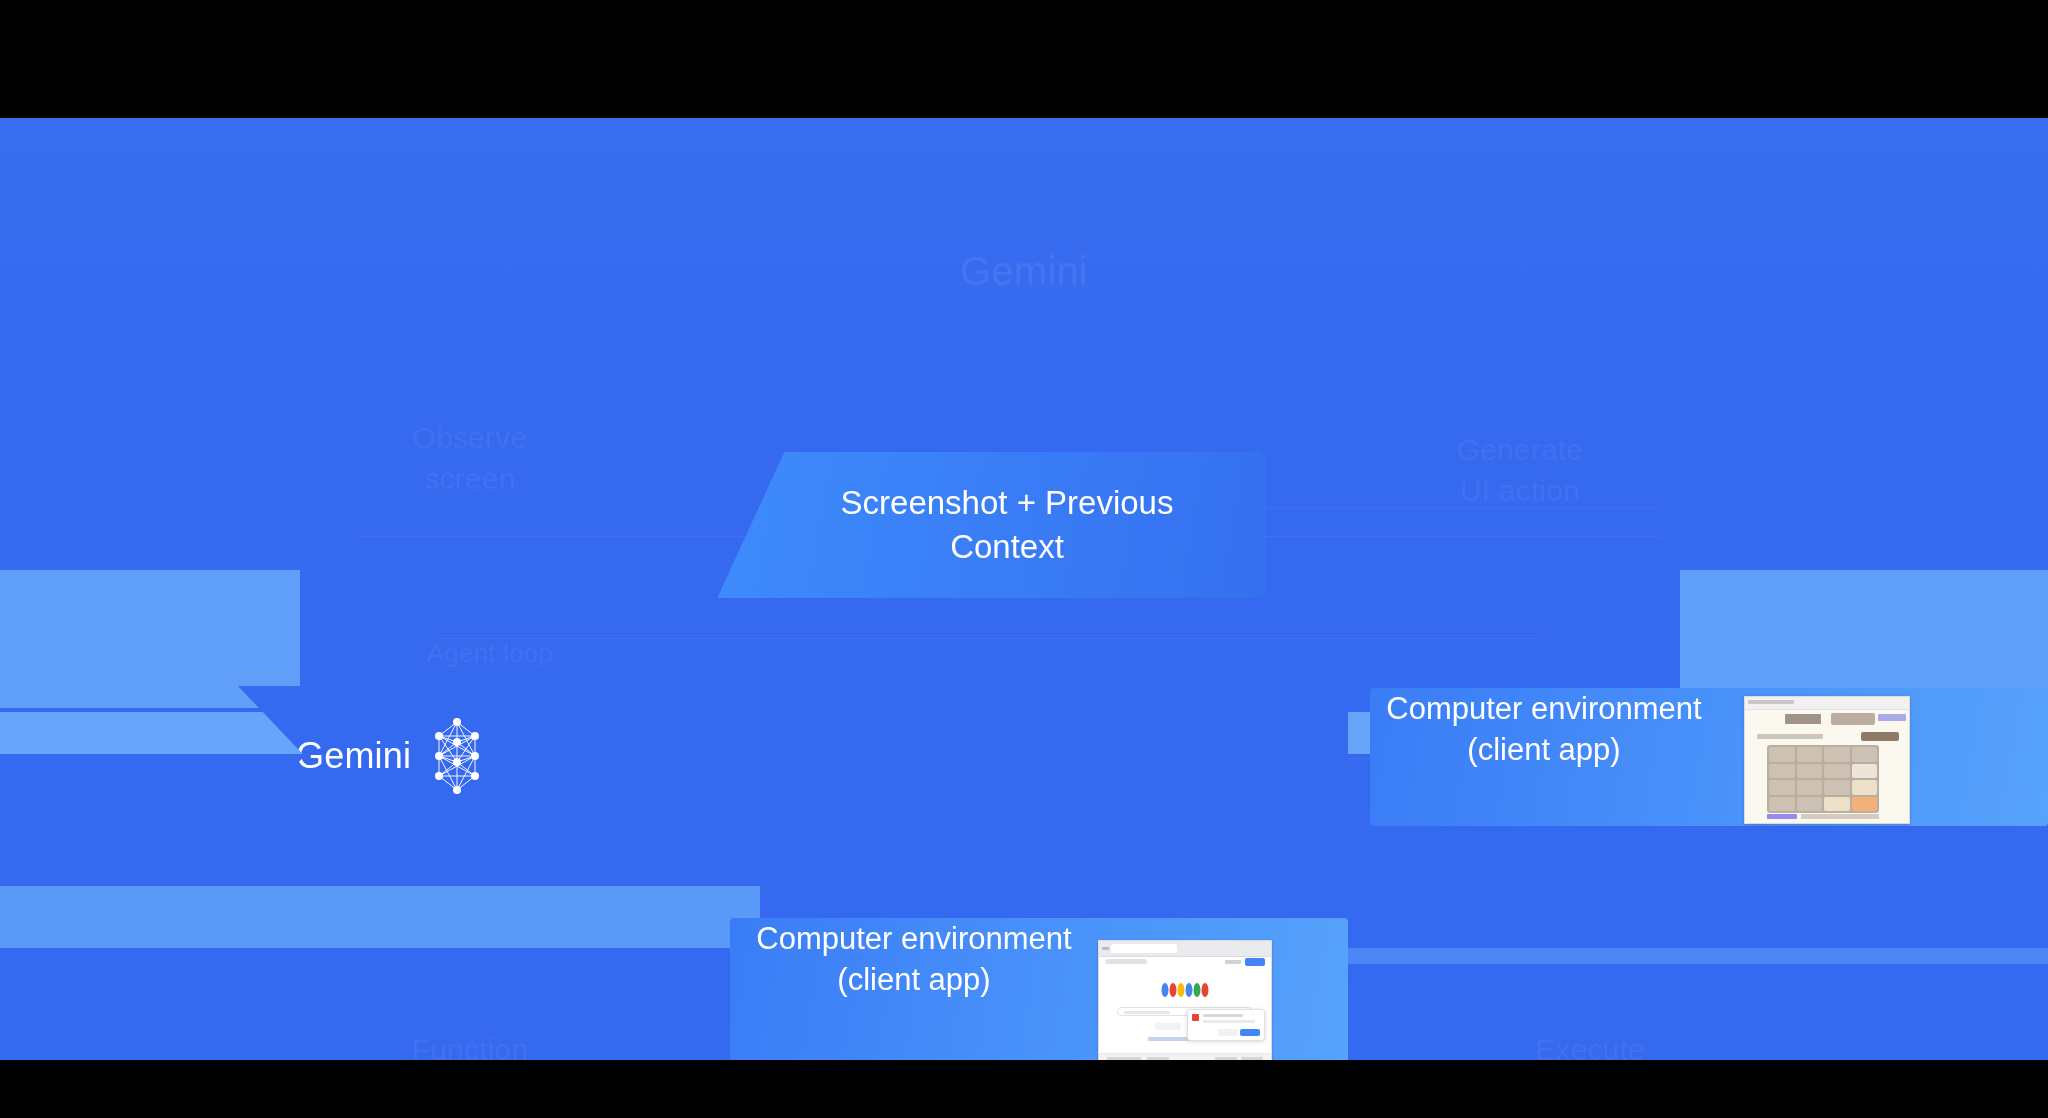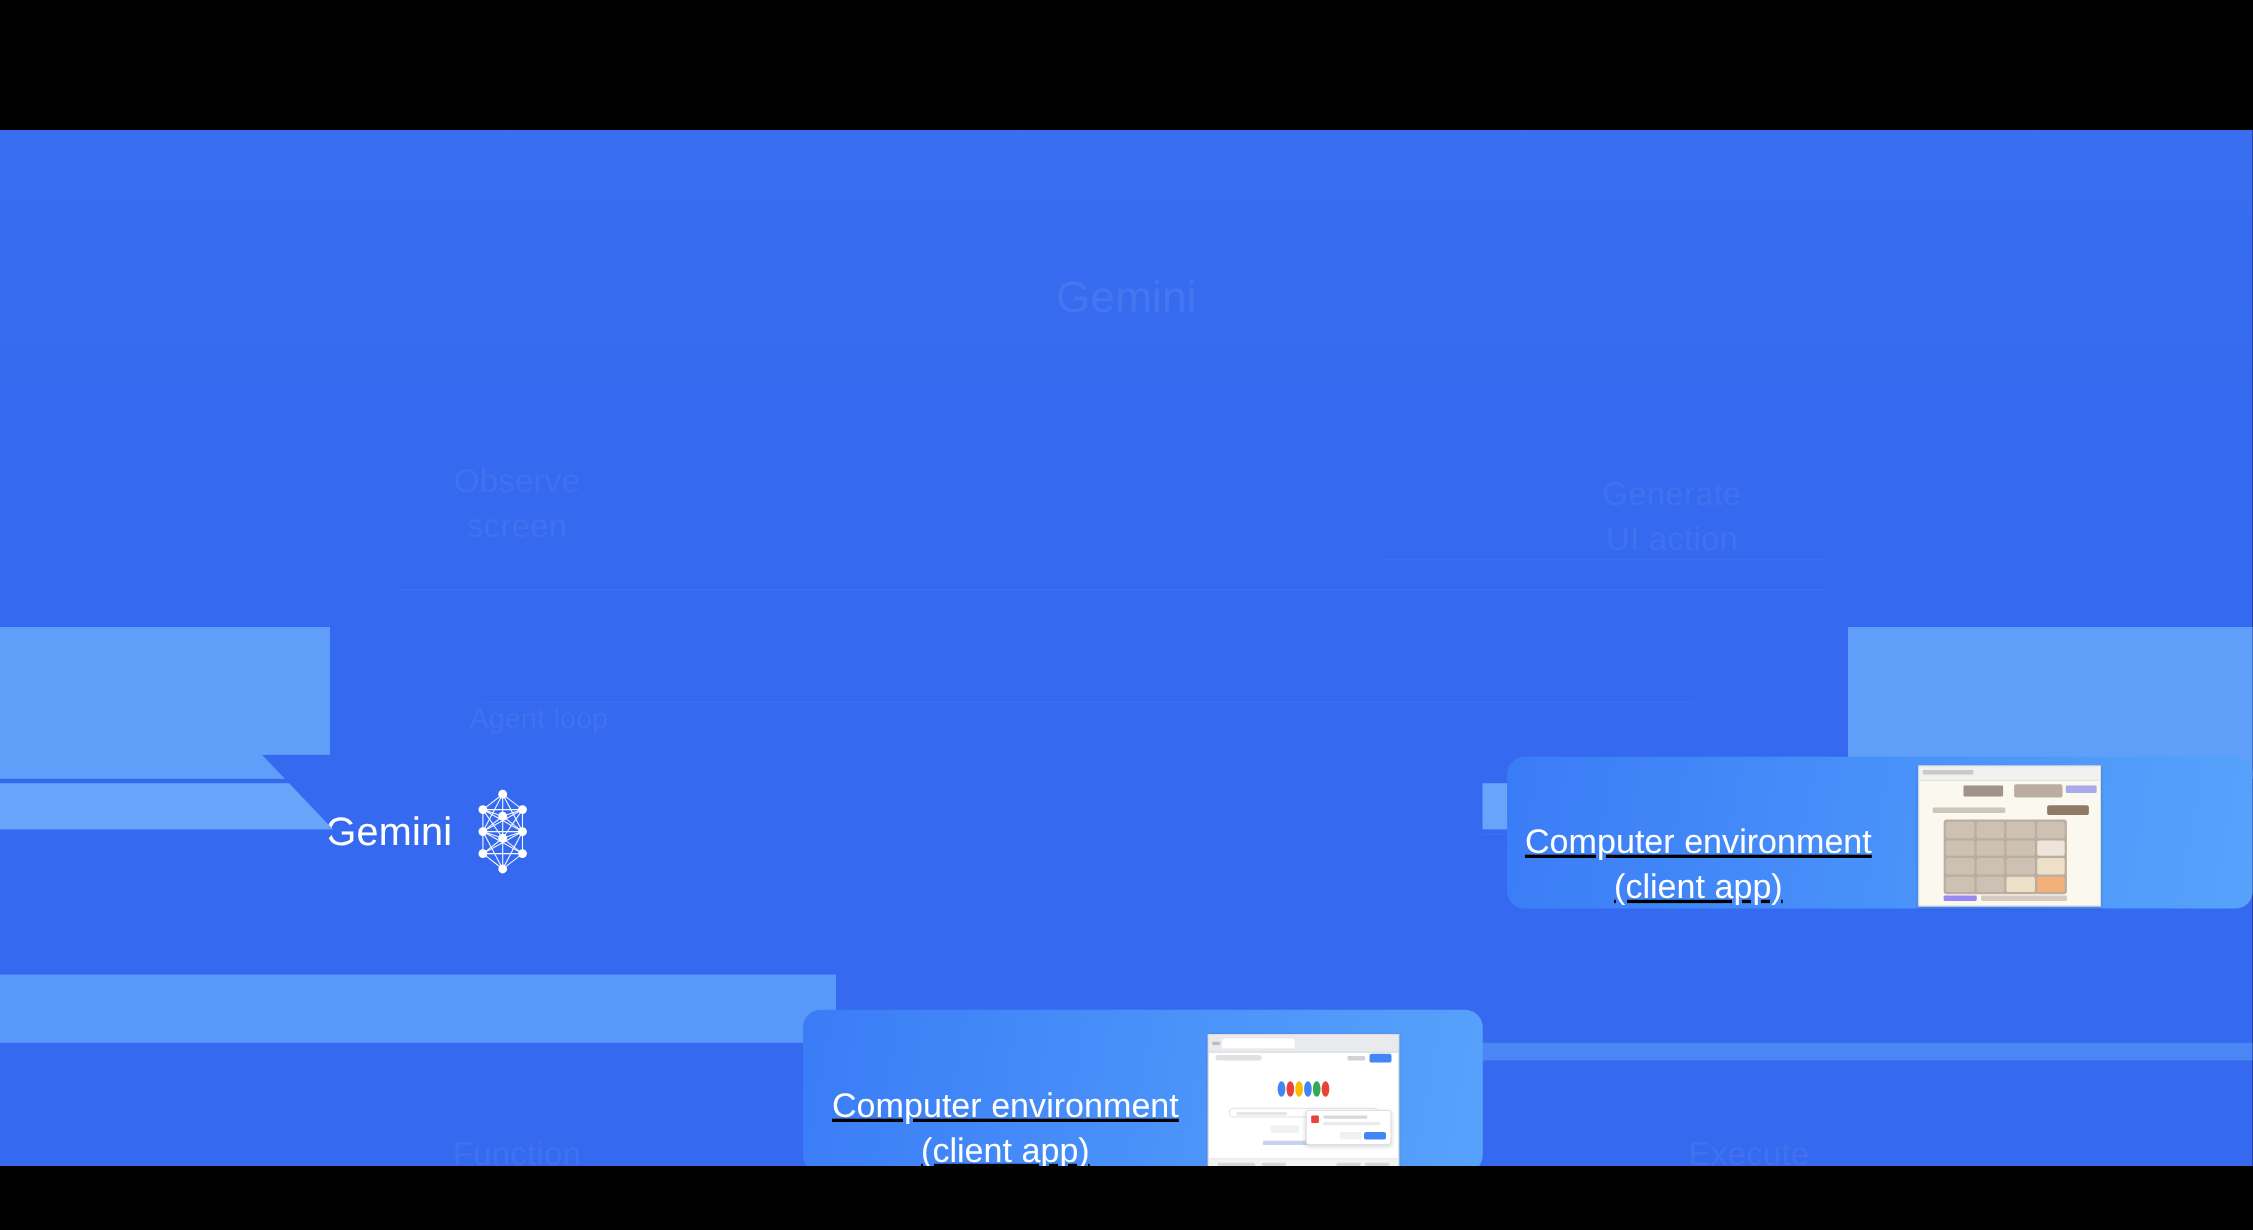--- a/index.html
+++ b/index.html
@@ -106,26 +106,25 @@
   .model-label {
     color: #ffffff;
     font-size: 36px;
     letter-spacing: .2px;
   }
   .nn-icon { width: 52px; height: 80px; display:block; }
 
   
   .env-card {
     position: absolute;
-    border-radius: 16px;
+    border-radius: 4px;
     background: linear-gradient(100deg, #3a7cf6 0%, #4a93fa 55%, #57a2fb 100%);
-    display: flex; align-items: flex-end;
+    display: flex; align-items: flex-start;
     z-index: 16;
     overflow: visible;
-    text-decoration: underline;
   }
   .env-card .env-label {
     color: #fff;
     font-size: 31px;
     line-height: 1.33;
     white-space: pre-line;
     text-align: center;
     flex: 1;
     padding: 0 14px;
   }
@@ -266,20 +265,24 @@
     <div class="ghost" id="ghost-left">Observe
 screen</div>
     <div class="ghost" id="ghost-right">Generate
 UI action</div>
     <div class="ghost" id="ghost-bleft">Function
 call result</div>
     <div class="ghost" id="ghost-bright">Execute
 action</div>
     <div class="ghost" id="ghost-mid">Agent loop</div>
 
+    <div class="ctx-shape">
+      <div class="ctx-label">Screenshot + Previous
+Context</div>
+    </div>
 
     <div class="model-shape">
       <div class="model-inner">
         <div class="model-label">Gemini</div>
         <svg class="nn-icon" viewBox="0 0 52 80">
           <g stroke="#ffffff" stroke-width="1" fill="none" opacity="0.95">
             <path d="M26 6 L8 20 M26 6 L44 20 M26 6 L26 26 M26 6 L8 40 M26 6 L44 40"></path>
             <path d="M8 20 L26 26 M8 20 L44 20 M8 20 L8 40 M8 20 L26 46 M8 20 L44 40"></path>
             <path d="M44 20 L26 26 M44 20 L44 40 M44 20 L26 46 M44 20 L8 40"></path>
             <path d="M26 26 L8 40 M26 26 L44 40 M26 26 L26 46"></path>

